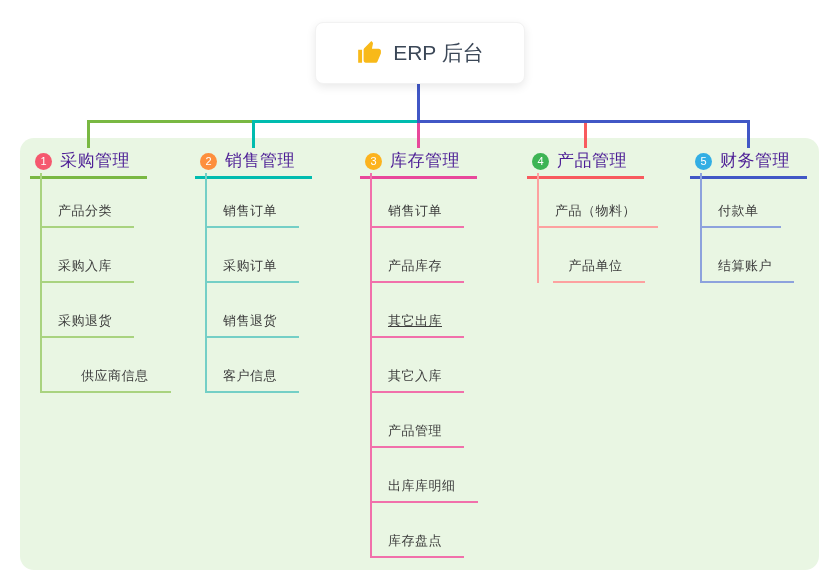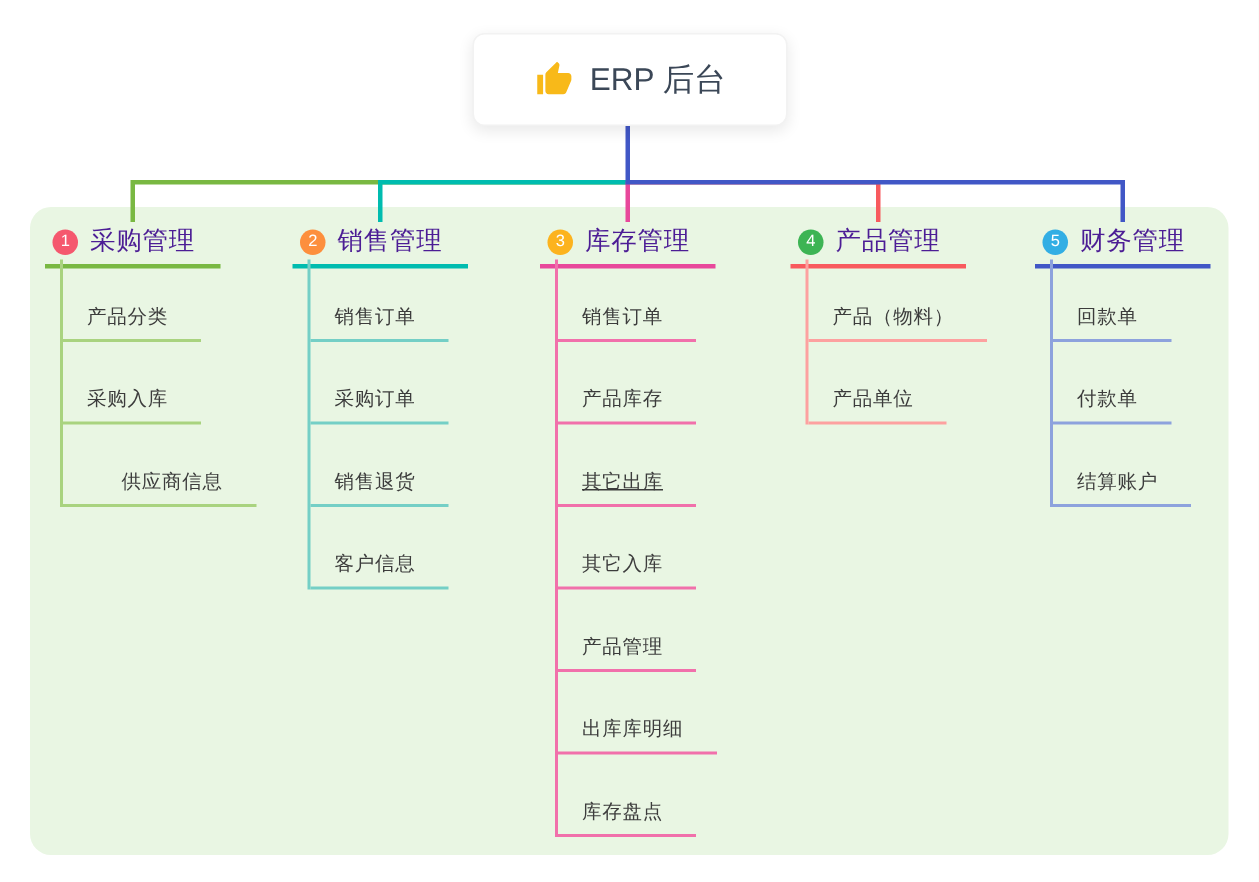--- a/index.html
+++ b/index.html
@@ -39,20 +39,21 @@
   </div>
   <div id="branches-root">
       <div class="branch" style="left: 30px;">
         <div class="branch-header" style="border-bottom-color: rgb(121, 184, 66);">
           <span class="badge" style="background: rgb(245, 88, 110);">1</span>
           <span class="branch-label">采购管理</span>
         </div>
         <div class="child-list" style="border-left-color: rgb(169, 211, 127);">
           <div class="child-item" style="border-bottom-color: rgb(169, 211, 127);">产品分类</div>
           <div class="child-item" style="border-bottom-color: rgb(169, 211, 127);">采购入库</div>
+          <div class="child-item" style="border-bottom-color: rgb(169, 211, 127);">采购退货</div>
           <div class="child-item" style="border-bottom-color: rgb(169, 211, 127); padding-left: 39px;">供应商信息</div>
         </div>
       </div>
       <div class="branch" style="left: 195px;">
         <div class="branch-header" style="border-bottom-color: rgb(0, 188, 175);">
           <span class="badge" style="background: rgb(253, 143, 61);">2</span>
           <span class="branch-label">销售管理</span>
         </div>
         <div class="child-list" style="border-left-color: rgb(116, 207, 198);">
           <div class="child-item" style="border-bottom-color: rgb(116, 207, 198);">销售订单</div>
@@ -74,30 +75,29 @@
           <div class="child-item" style="border-bottom-color: rgb(241, 112, 171);">产品管理</div>
           <div class="child-item" style="border-bottom-color: rgb(241, 112, 171);">出库库明细</div>
           <div class="child-item" style="border-bottom-color: rgb(241, 112, 171);">库存盘点</div>
         </div>
       </div>
       <div class="branch" style="left: 527px;">
         <div class="branch-header" style="border-bottom-color: rgb(248, 90, 94);">
           <span class="badge" style="background: rgb(61, 180, 84);">4</span>
           <span class="branch-label">产品管理</span>
         </div>
-        <div class="child-list" style="border-left-color: rgb(253, 161, 160);">
+        <div class="child-list" style="border-left-color: rgb(253, 161, 160); align-items: center;">
           <div class="child-item" style="border-bottom-color: rgb(253, 161, 160);">产品（物料）</div>
           <div class="child-item" style="border-bottom-color: rgb(253, 161, 160);">产品单位</div>
         </div>
       </div>
       <div class="branch" style="left: 690px;">
         <div class="branch-header" style="border-bottom-color: rgb(65, 87, 198);">
           <span class="badge" style="background: rgb(50, 174, 228);">5</span>
           <span class="branch-label">财务管理</span>
         </div>
         <div class="child-list" style="border-left-color: rgb(141, 162, 221);">
-          <div class="child-item" style="border-bottom-color: rgb(141, 162, 221);">回款单</div>
           <div class="child-item" style="border-bottom-color: rgb(141, 162, 221);">付款单</div>
           <div class="child-item" style="border-bottom-color: rgb(141, 162, 221);">结算账户</div>
         </div>
       </div>
     </div>
 </div>
 
 </body></html>

